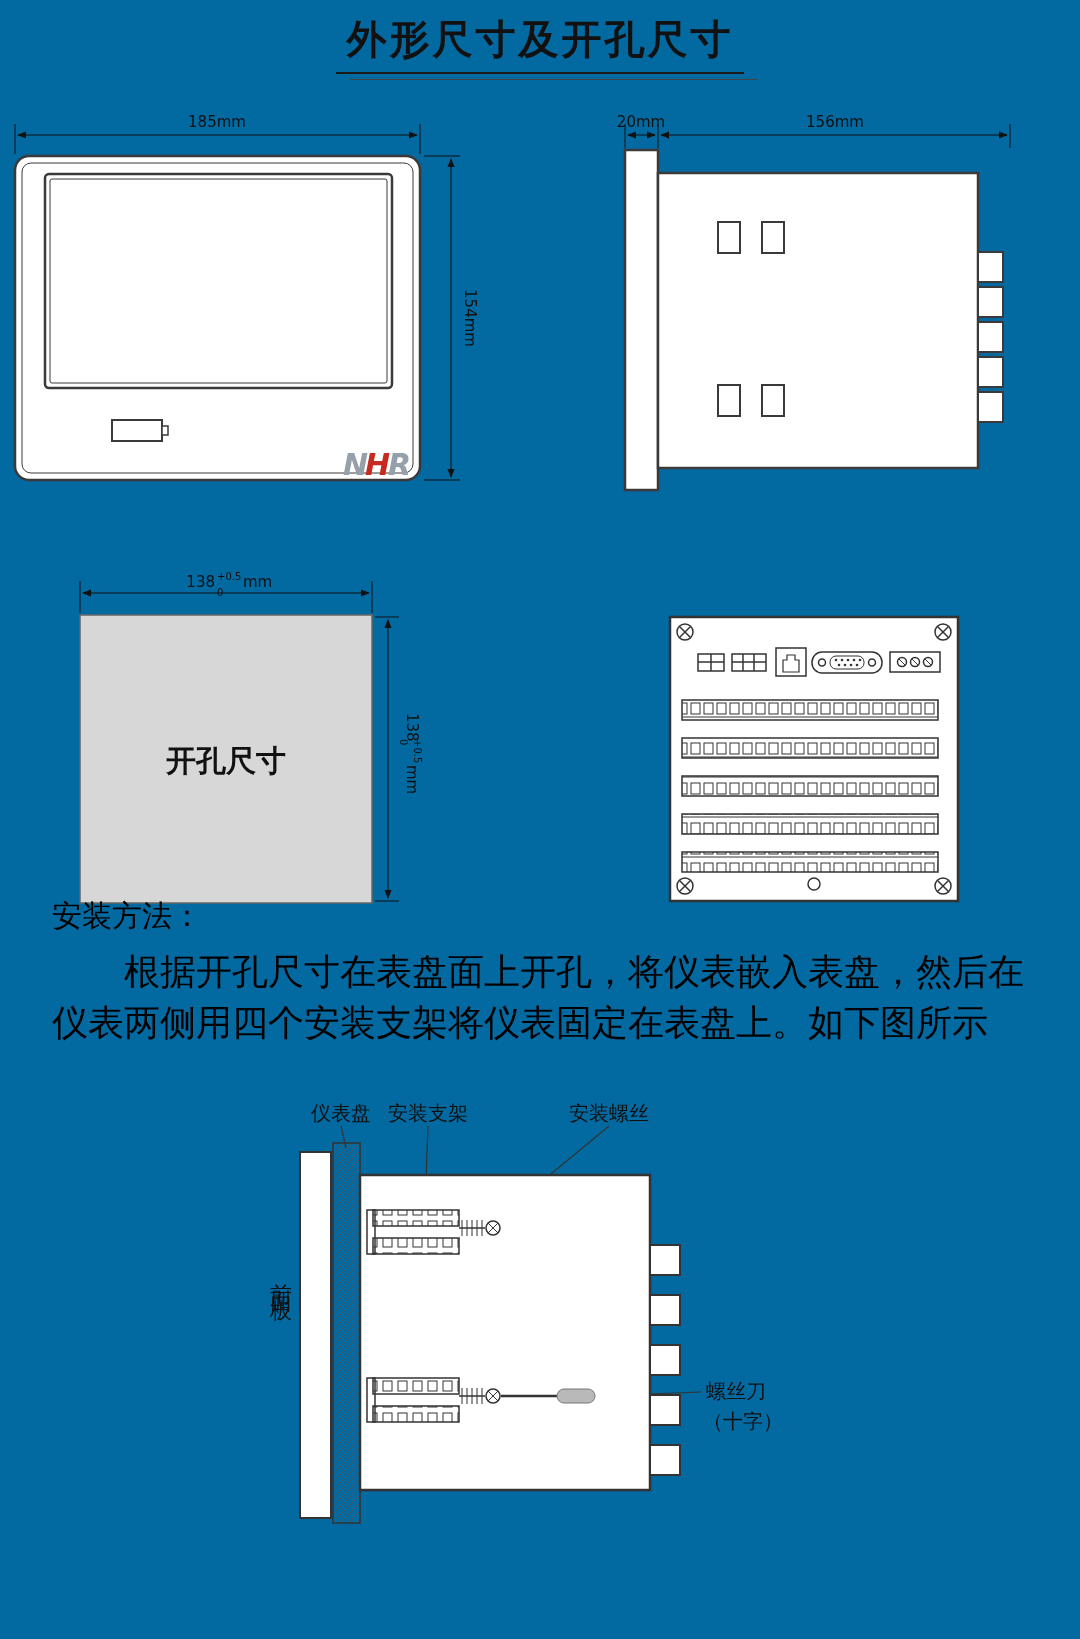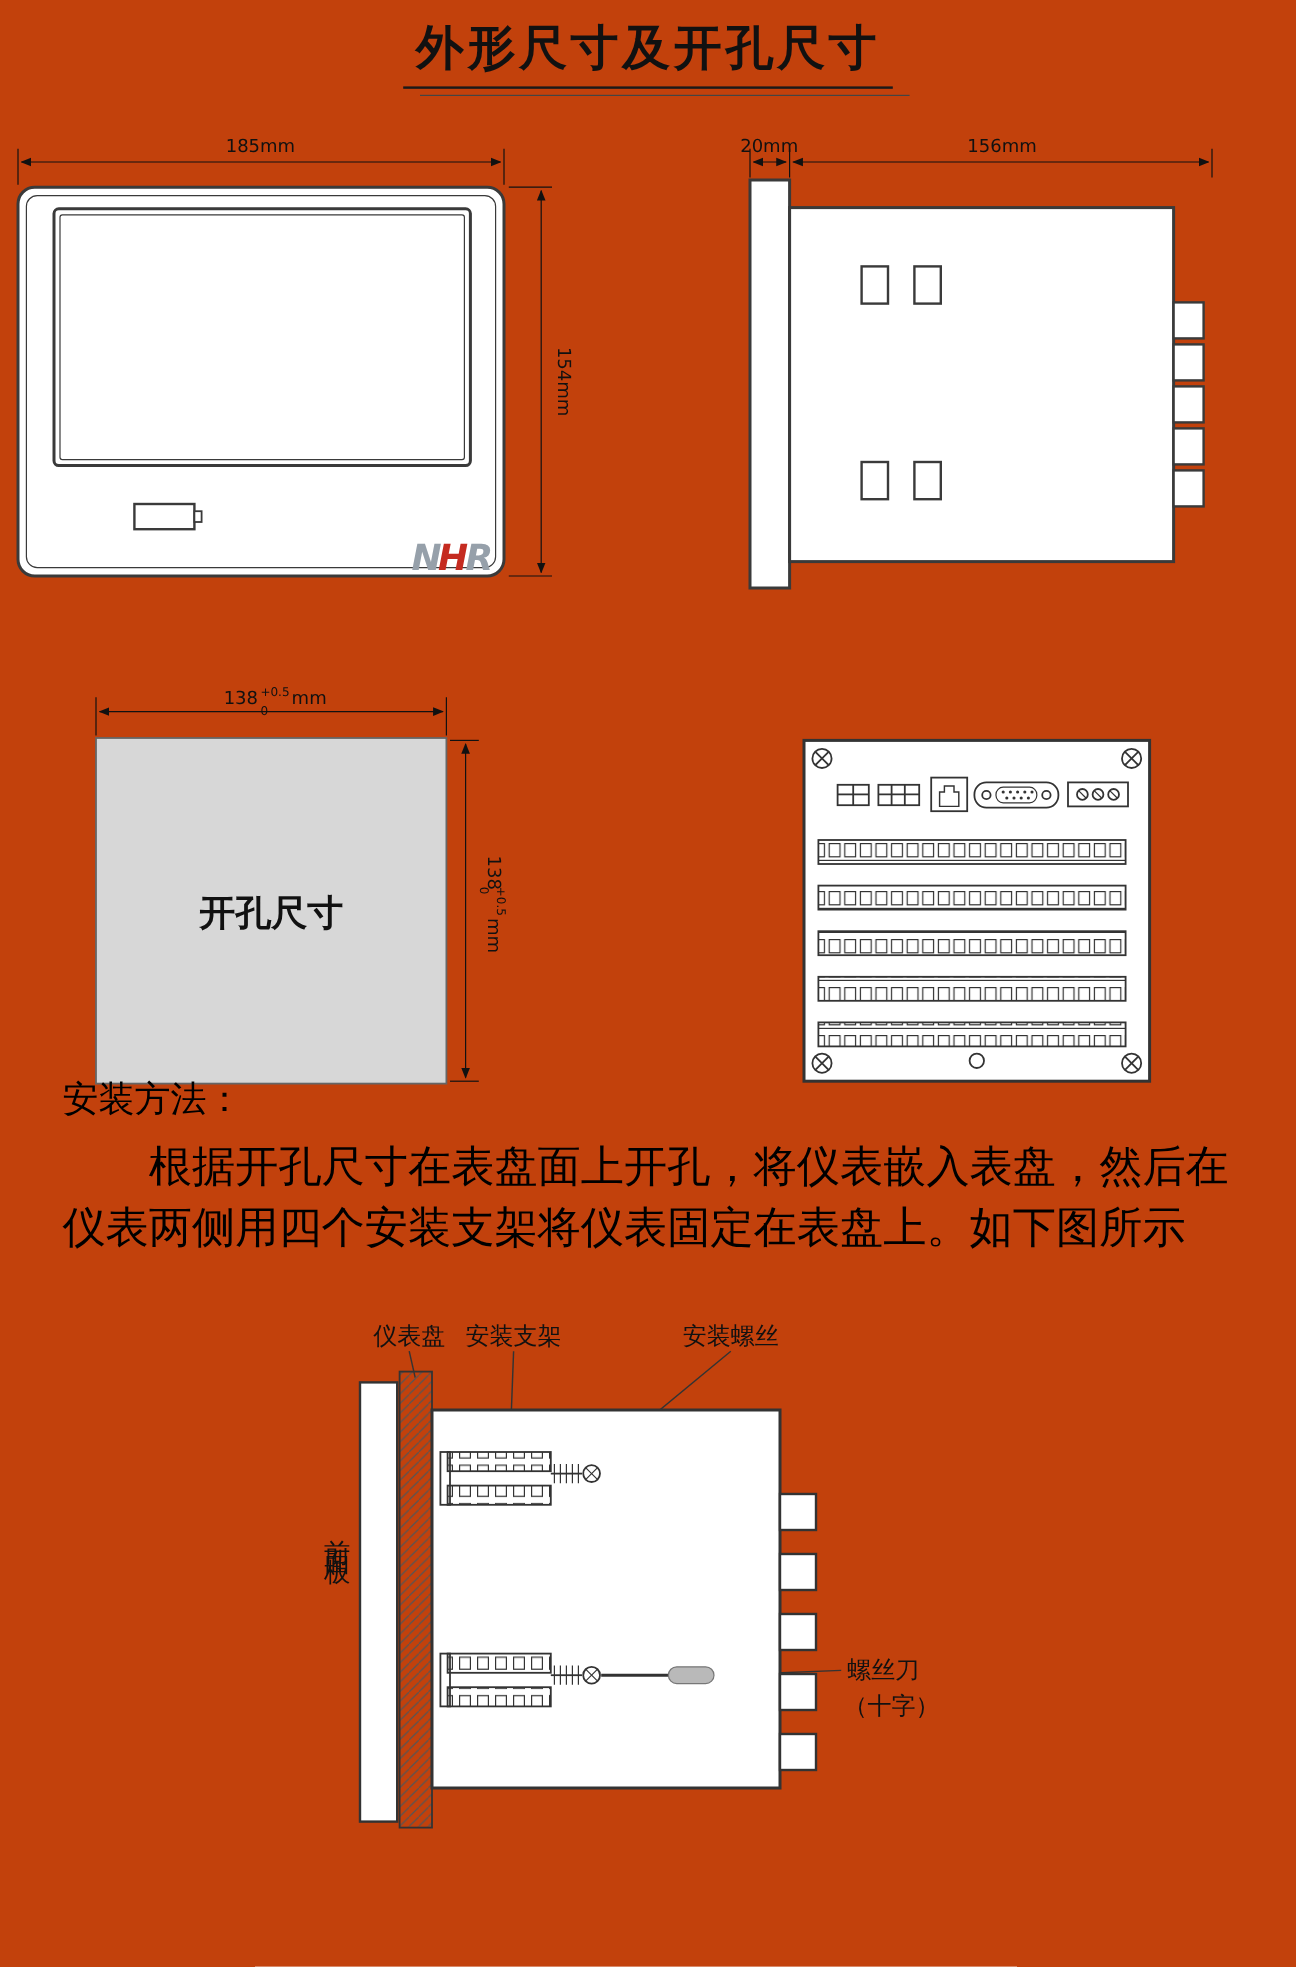--- a/index.html
+++ b/index.html
@@ -1,16 +1,16 @@
 <!DOCTYPE html>
 <html><head>
 <meta charset="utf-8">
 <style>
   html,body{margin:0;padding:0;background:#fff;}
-  .canvas{position:relative;width:1080px;height:1639px;background:#c2410c;overflow:hidden;
+  .canvas{position:relative;width:1080px;height:1639px;background:#0369a1;overflow:hidden;
           font-family:"Liberation Sans",sans-serif;color:#000;}
   .drawing{position:absolute;}
   .title-wrap{position:absolute;top:12px;left:0;width:100%;text-align:center;}
   .title-wrap h1{margin:0;font-size:40px;font-weight:bold;letter-spacing:3px;
                  font-family:"Liberation Sans",sans-serif;color:#111;}
   .rule{height:2px;background:#1a1a1a;width:408px;margin:5px auto 0;}
   .rule2{height:1px;margin-top:5px;transform:translateX(14px);background:#444;}
   svg text{font-family:"DejaVu Sans",sans-serif;}
   .dim{font-size:15px;fill:#111;}
   .dim-sm{font-size:10px;fill:#111;}

